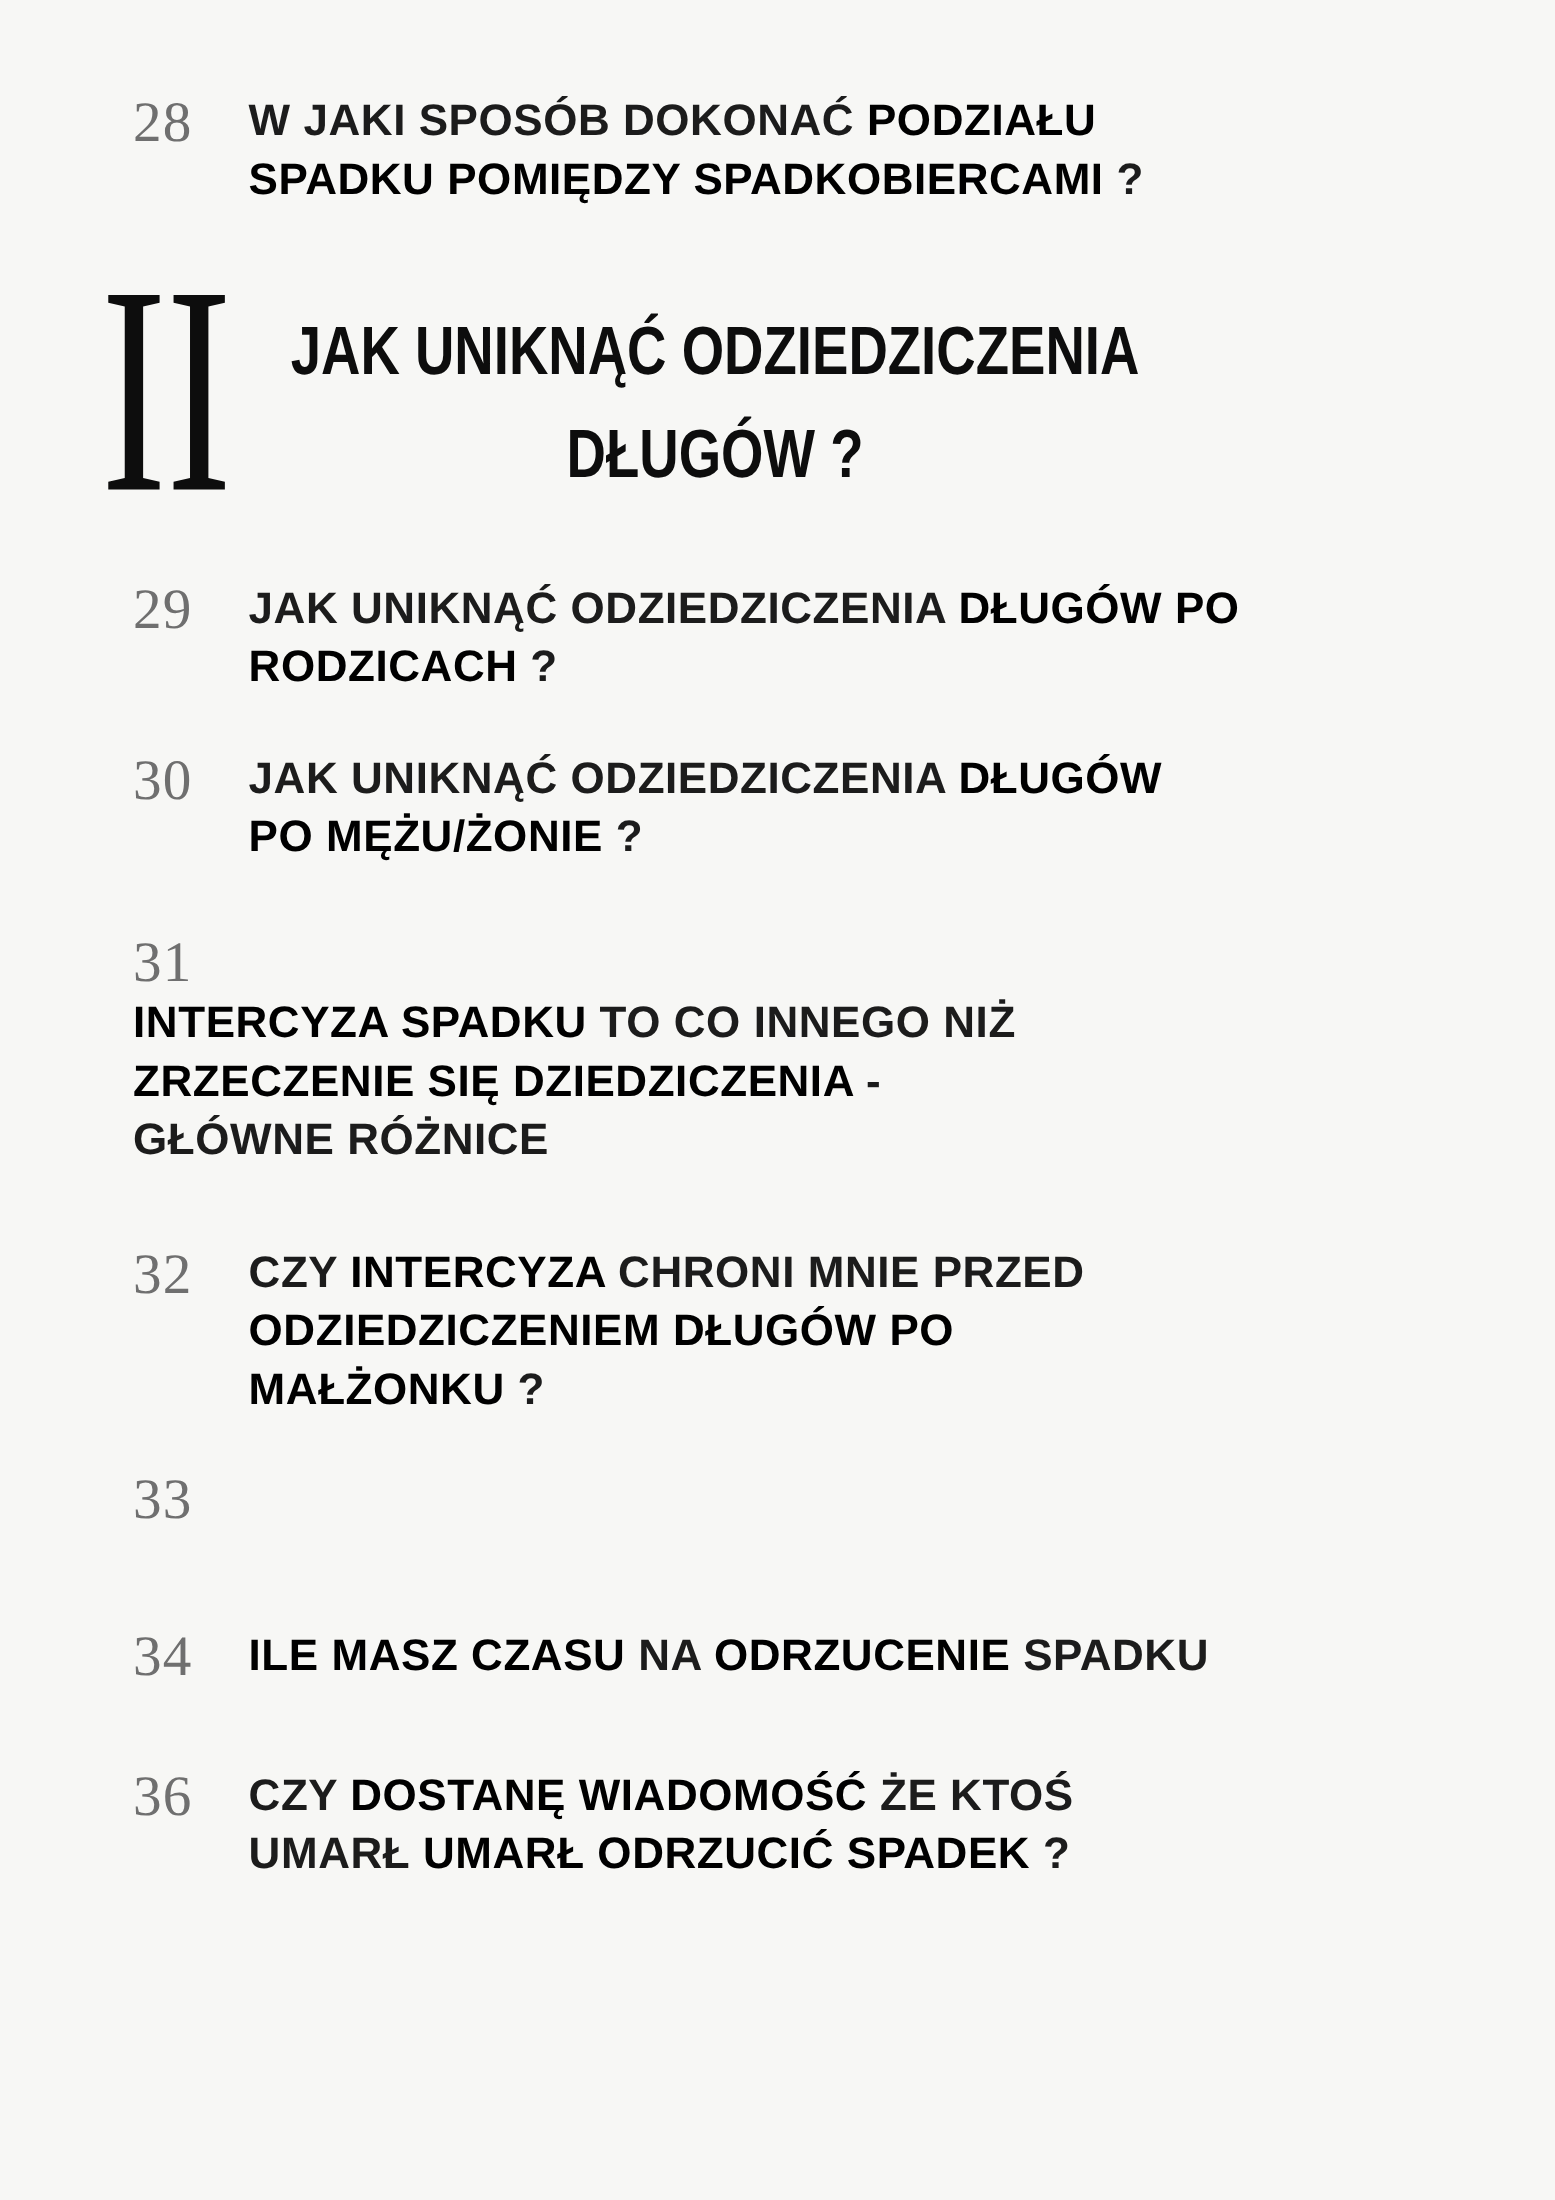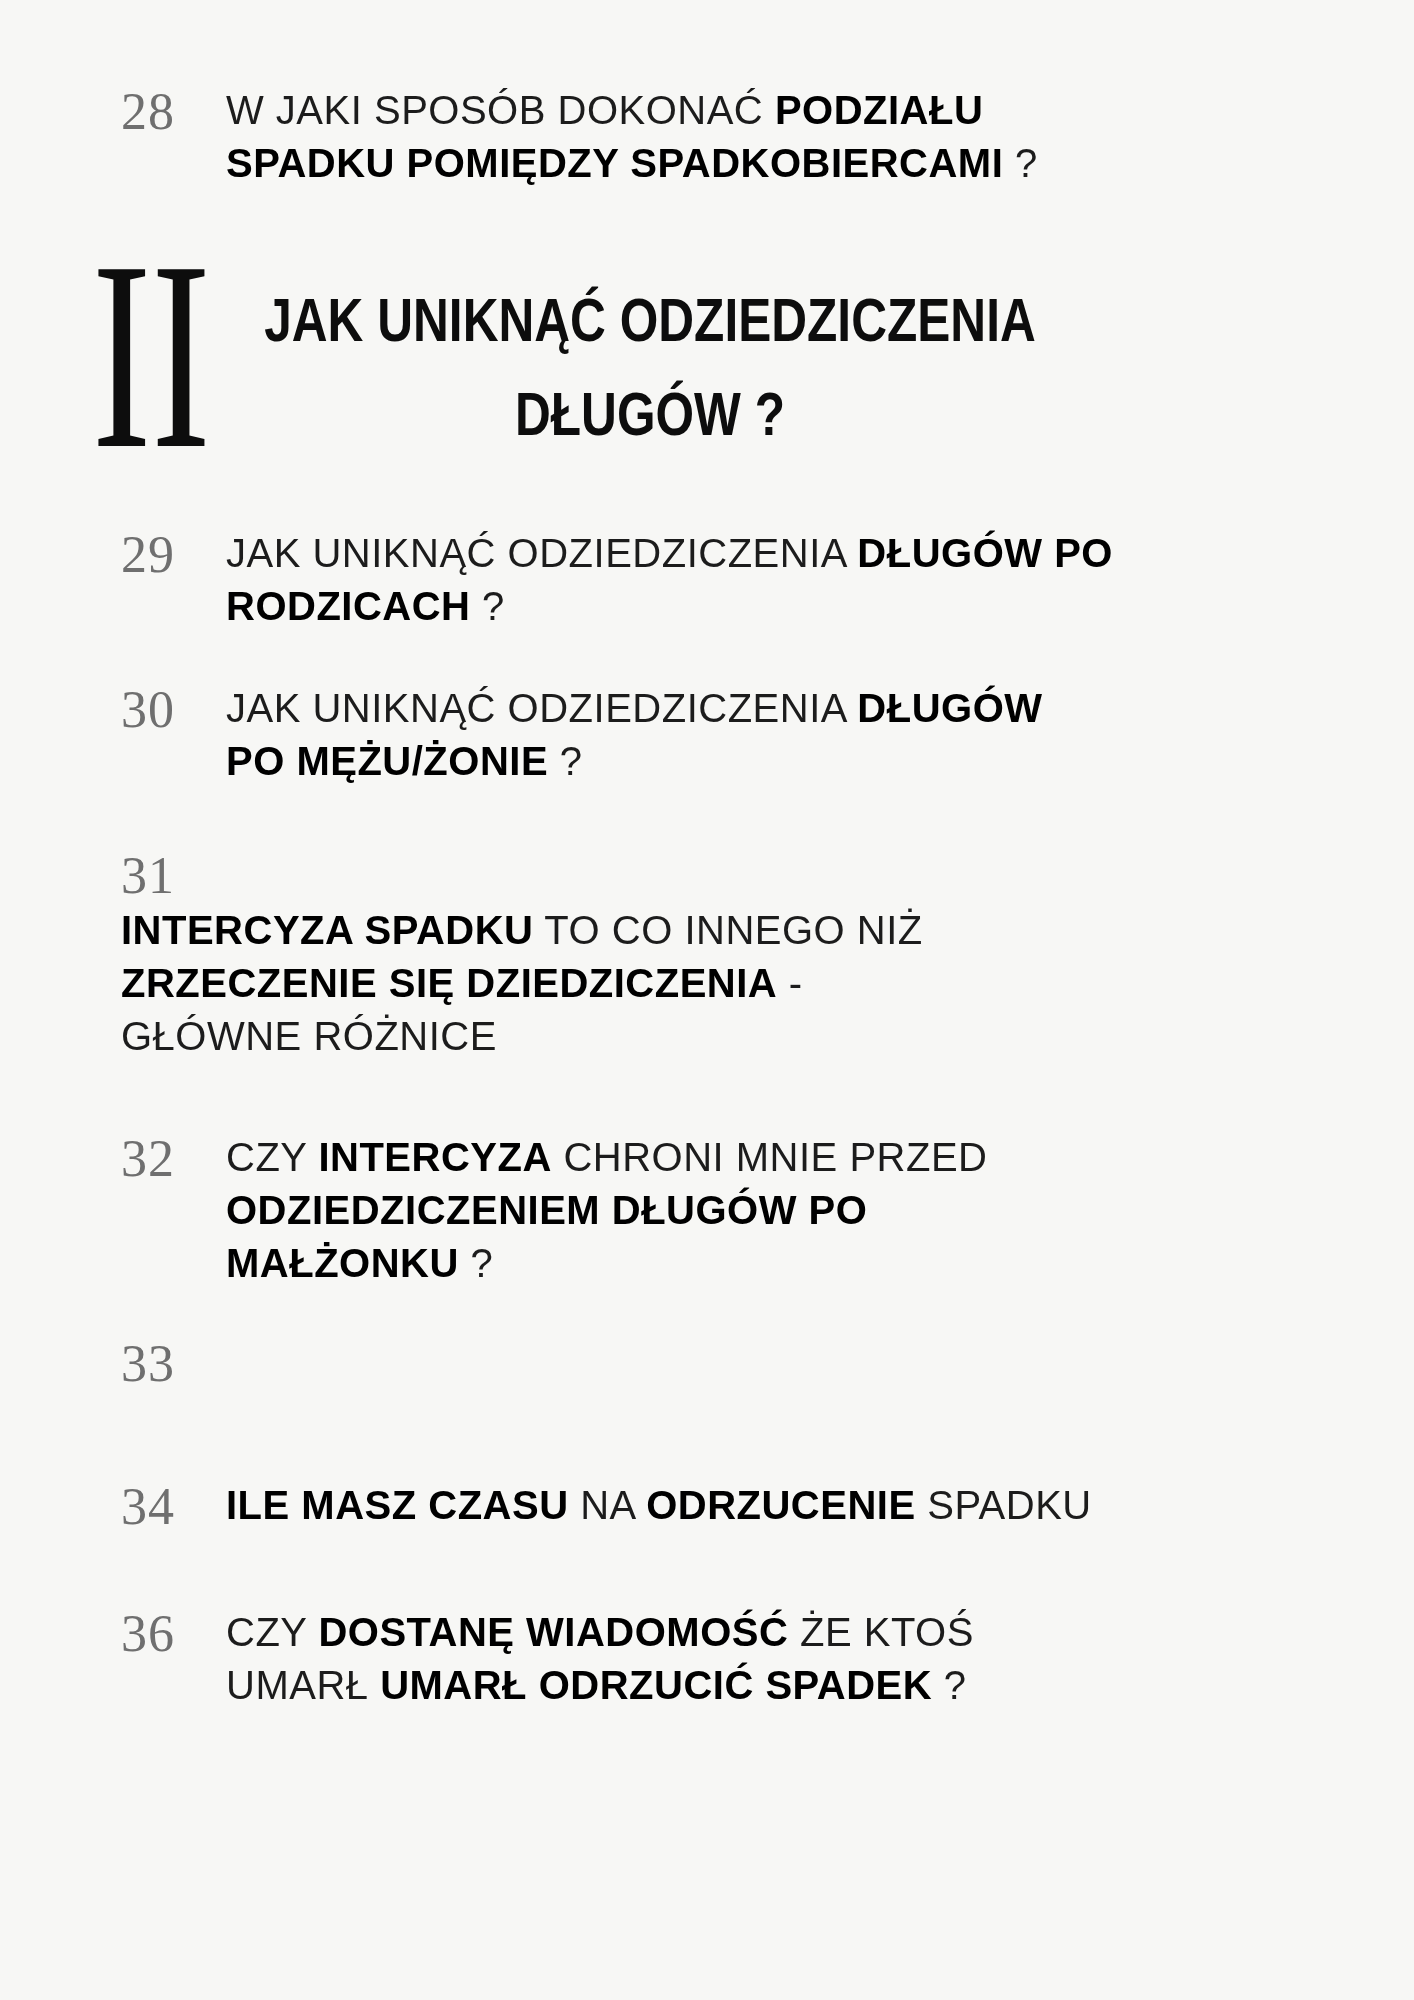--- a/index.html
+++ b/index.html
@@ -22,21 +22,21 @@
     font-size:52px;line-height:56px;font-weight:400;
     color:var(--num);
     letter-spacing:1px;
   }
   .item .txt{
     font-size:40px;line-height:53px;
     letter-spacing:.5px;
     color:var(--txt);
     white-space:pre-line;
   }
-  .item .txt .seg{font-weight:400;}
+  .item .txt .seg{font-weight:700;}
   .item .txt .seg.bold{font-weight:700;color:var(--bold);letter-spacing:.5px;}
   .items-top .item{margin-bottom:65px;}
   
   .section-header{
     position:relative;
     height:216px;
     margin-bottom:56px;
     margin-left:-90px;margin-right:-60px;
     width:1414px;
   }

